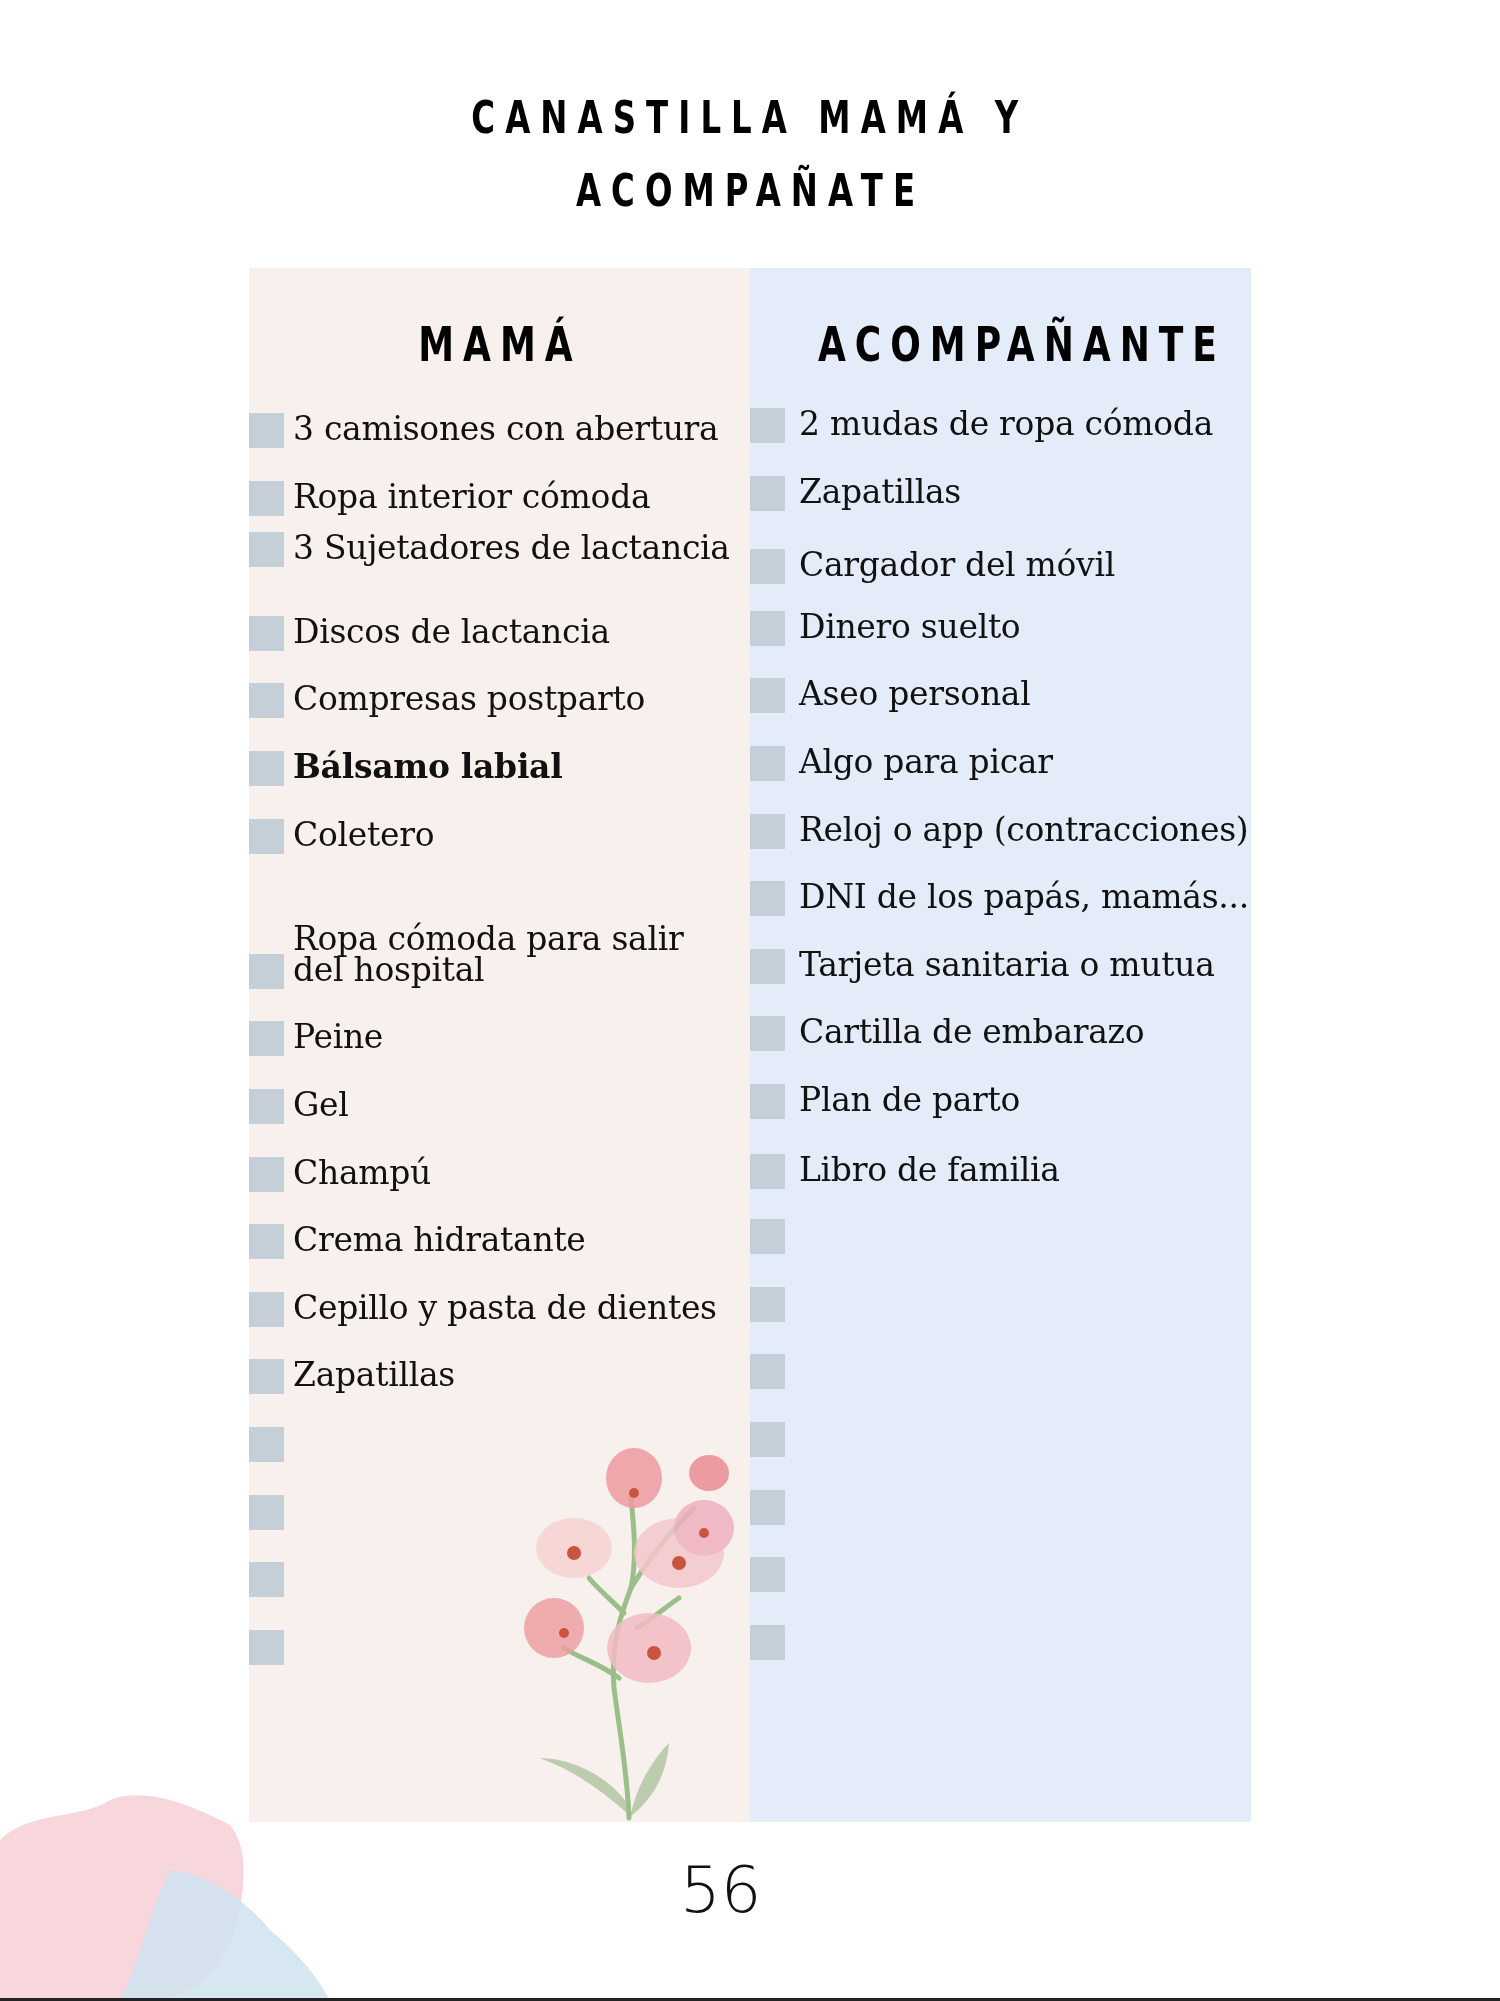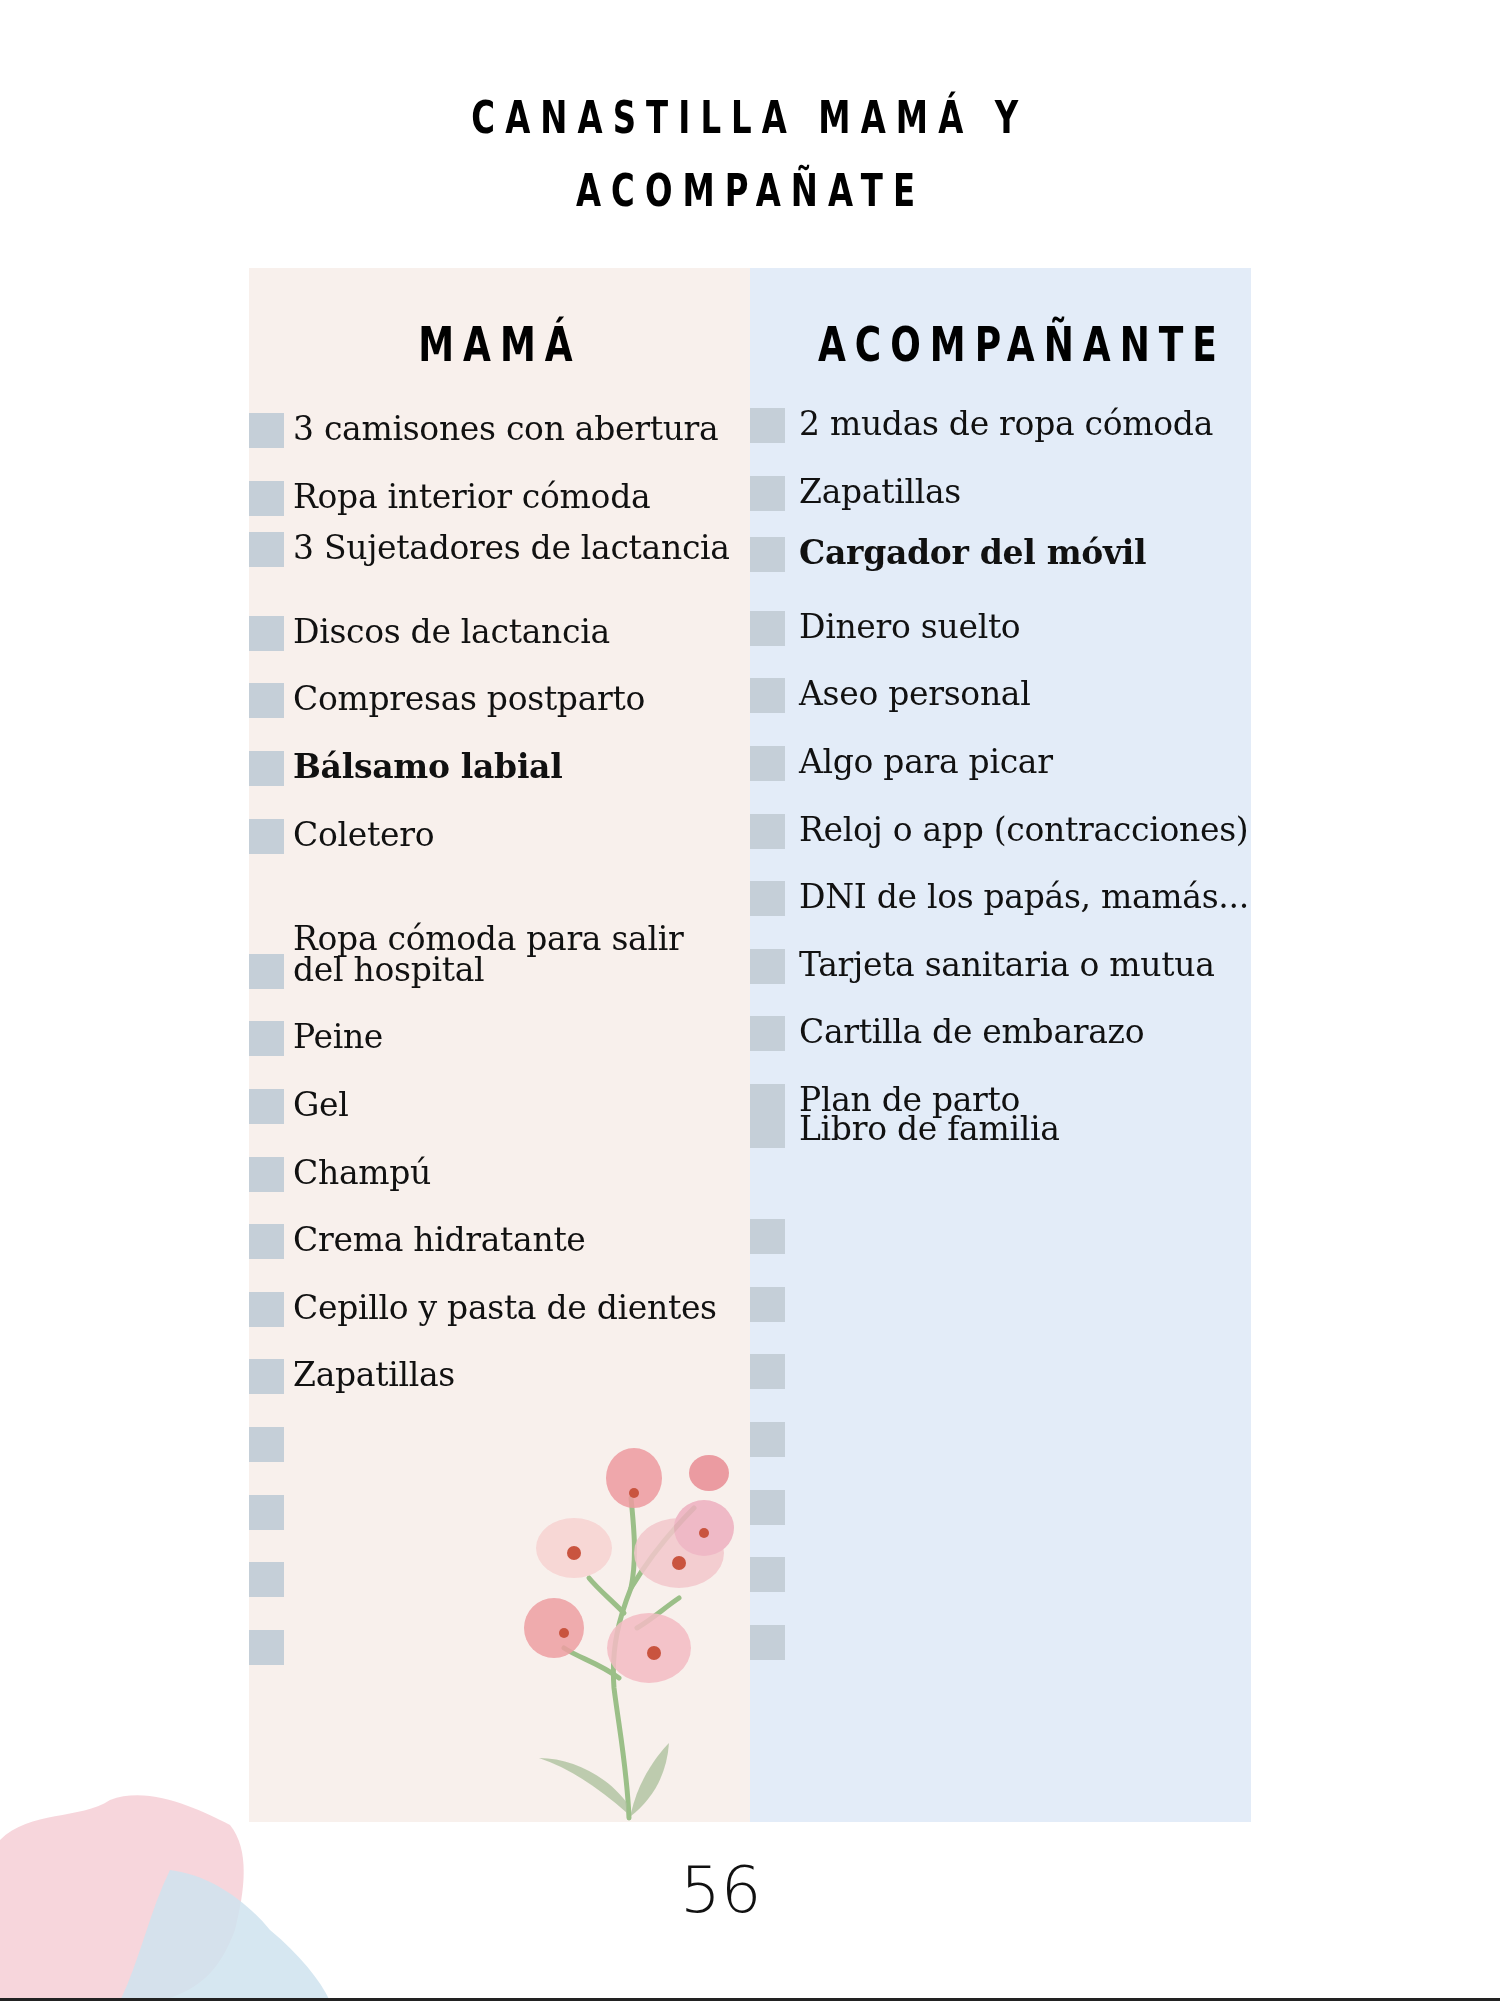--- a/index.html
+++ b/index.html
@@ -139,21 +139,21 @@
   <div class="col-head"><span>ACOMPAÑANTE</span></div>
   <div id="acomp-rows">
       <div class="row" style="top: 140px;">
         <div class="box"></div>
         <span class="row-text">2 mudas de ropa cómoda</span>
       </div>
       <div class="row" style="top: 207.6px;">
         <div class="box"></div>
         <span class="row-text">Zapatillas</span>
       </div>
-      <div class="row" style="top: 269px; font-weight: bold;">
+      <div class="row" style="top: 281px;">
         <div class="box"></div>
         <span class="row-text">Cargador del móvil</span>
       </div>
       <div class="row" style="top: 342.8px;">
         <div class="box"></div>
         <span class="row-text">Dinero suelto</span>
       </div>
       <div class="row" style="top: 410.4px;">
         <div class="box"></div>
         <span class="row-text">Aseo personal</span>
@@ -175,21 +175,21 @@
         <span class="row-text">Tarjeta sanitaria o mutua</span>
       </div>
       <div class="row" style="top: 748.4px;">
         <div class="box"></div>
         <span class="row-text">Cartilla de embarazo</span>
       </div>
       <div class="row" style="top: 816px;">
         <div class="box"></div>
         <span class="row-text">Plan de parto</span>
       </div>
-      <div class="row" style="top: 845px; padding-left: 35px;">
+      <div class="row" style="top: 886px; padding-left: 35px;">
         <div class="box"></div>
         <span class="row-text">Libro de familia</span>
       </div>
       <div class="row" style="top: 951.2px;">
         <div class="box"></div>
         <span class="row-text"></span>
       </div>
       <div class="row" style="top: 1018.8px;">
         <div class="box"></div>
         <span class="row-text"></span>

